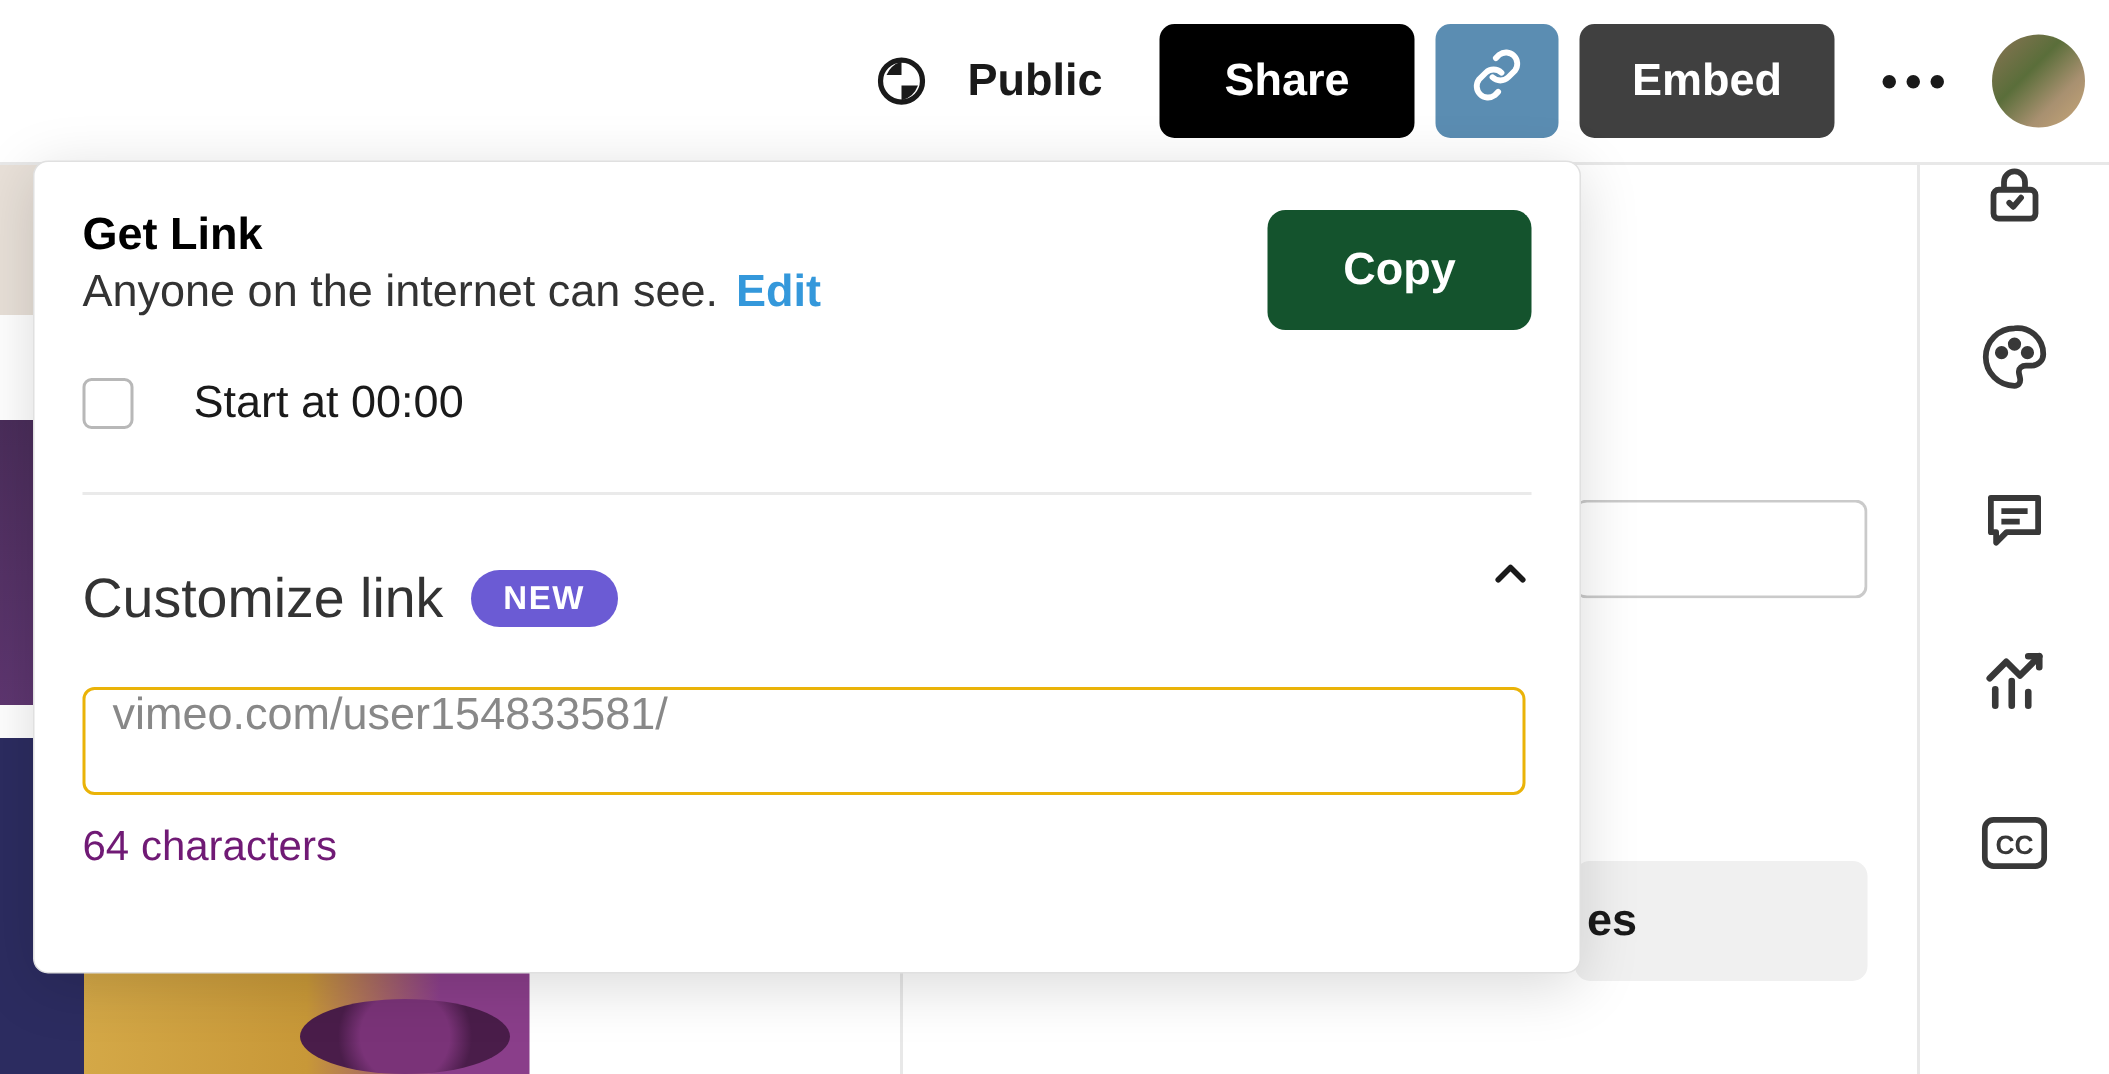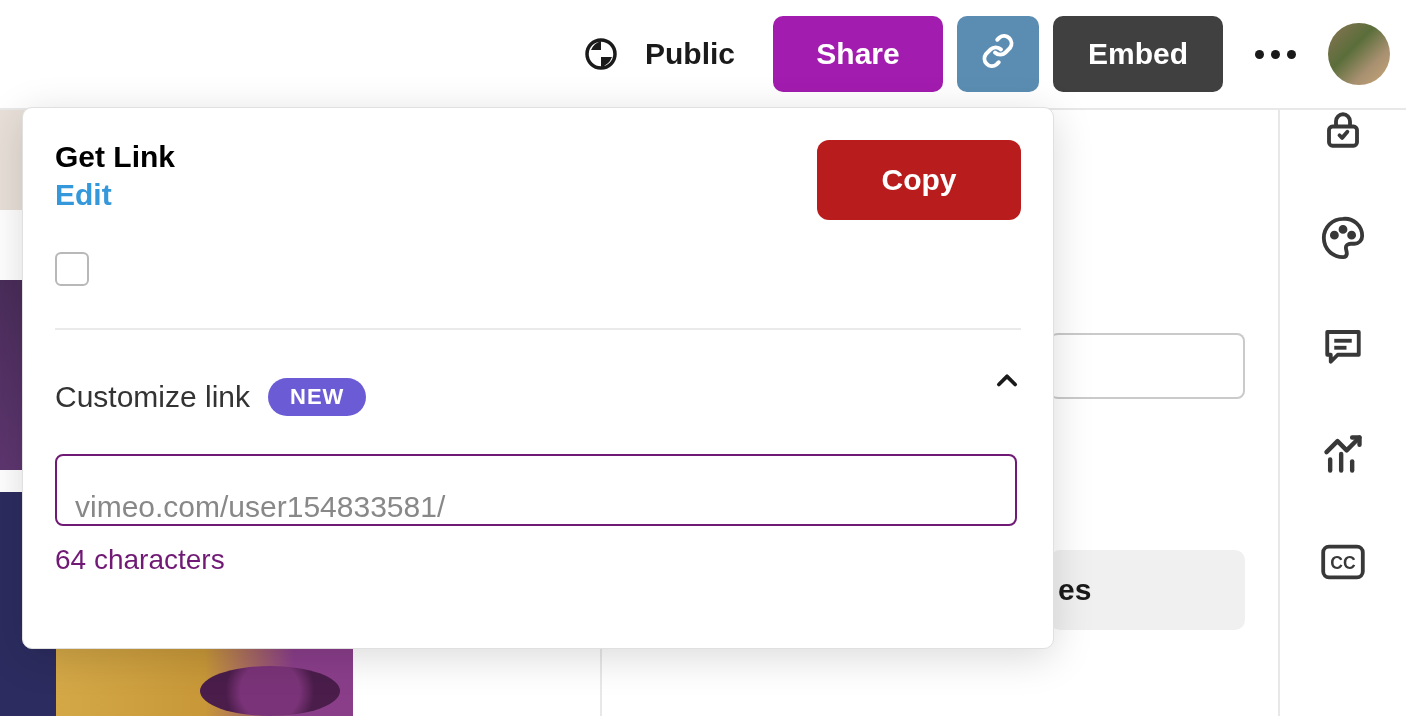--- a/index.html
+++ b/index.html
@@ -49,21 +49,21 @@
       border-radius: 10px;
       font-size: 30px;
       font-weight: 700;
       color: #fff;
       cursor: pointer;
       display: flex;
       align-items: center;
       justify-content: center;
     }
     .btn-share {
-      background: #a21caf;
+      background: #000000;
       width: 170px;
       height: 76px;
     }
     .btn-link {
       background: #5b8db2;
       width: 82px;
       height: 76px;
     }
     .btn-embed {
       background: #404040;
@@ -173,21 +173,21 @@
       top: 223px;
       width: 195px;
       height: 66px;
       border: 2px solid #cacaca;
       border-left: none;
       border-radius: 8px;
     }
     .bg-chip {
       position: absolute;
       left: 1050px;
-      top: 440px;
+      top: 464px;
       width: 195px;
       height: 80px;
       background: #f0f0f0;
       border-radius: 10px;
       display: flex;
       align-items: center;
       justify-content: flex-start;
       padding-left: 8px;
       font-size: 30px;
       font-weight: 700;
@@ -230,22 +230,22 @@
       font-size: 30px;
       color: #333;
     }
     .popover-edit {
       font-size: 30px;
       font-weight: 700;
       color: #3498db;
       cursor: pointer;
     }
     .btn-copy {
-      background: #b91c1c;
-      width: 204px;
+      background: #14532d;
+      width: 176px;
       height: 80px;
       border-radius: 12px;
       border: none;
       font-size: 30px;
       font-weight: 700;
       color: #fff;
       cursor: pointer;
     }
     .start-at-row {
       display: flex;
@@ -266,21 +266,21 @@
       font-size: 30px;
       color: #1a1a1a;
     }
     .customize-row {
       display: flex;
       align-items: center;
       margin-top: 48px;
       gap: 18px;
     }
     .customize-label {
-      font-size: 30px;
+      font-size: 37px;
       color: #333;
       text-align: center;
     }
     .new-badge {
       background: #6b5bd4;
       color: #fff;
       font-size: 22px;
       font-weight: 700;
       padding: 6px 22px;
       border-radius: 999px;
@@ -288,27 +288,27 @@
     }
     .chevron-up {
       margin-left: auto;
       cursor: pointer;
       margin-top: -28px;
     }
     .link-input {
       width: 962px;
       height: 72px;
       margin-top: 38px;
-      border: 2px solid #701a75;
+      border: 2px solid #eab308;
       border-radius: 8px;
       font-size: 30px;
       color: #888;
       padding: 0 18px;
       display: flex;
-      align-items: flex-end;
+      align-items: flex-start;
       cursor: text;
     }
     .char-count {
       margin-top: 18px;
       font-size: 28px;
       color: #701a75;
     }
   </style>
 </head>
 <body>
@@ -401,28 +401,30 @@
   <div class="bg-sep"></div>
   <div class="bg-input-outline"></div>
   <div class="bg-chip">es</div>
 </div>
 
 <div class="popover">
   <div class="popover-header">
     <div class="popover-header-left">
       <div class="popover-title">Get Link</div>
       <div class="popover-subtitle-row">
+        <span class="popover-subtitle">Anyone on the internet can see.</span>
         <span class="popover-edit">Edit</span>
       </div>
     </div>
     <button class="btn-copy">Copy</button>
   </div>
 
   <div class="start-at-row">
     <div class="checkbox"></div>
+    <span class="start-at-label">Start at 00:00</span>
   </div>
 
   <div class="customize-row">
     <span class="customize-label">Customize link</span>
     <span class="new-badge">NEW</span>
     <span class="chevron-up">
       <svg width="28" height="28" viewBox="0 0 24 24" fill="none" stroke="#1a1a1a" stroke-width="3.2" stroke-linecap="round" stroke-linejoin="round">
         <polyline points="5 15 12 8 19 15"></polyline>
       </svg>
     </span>

